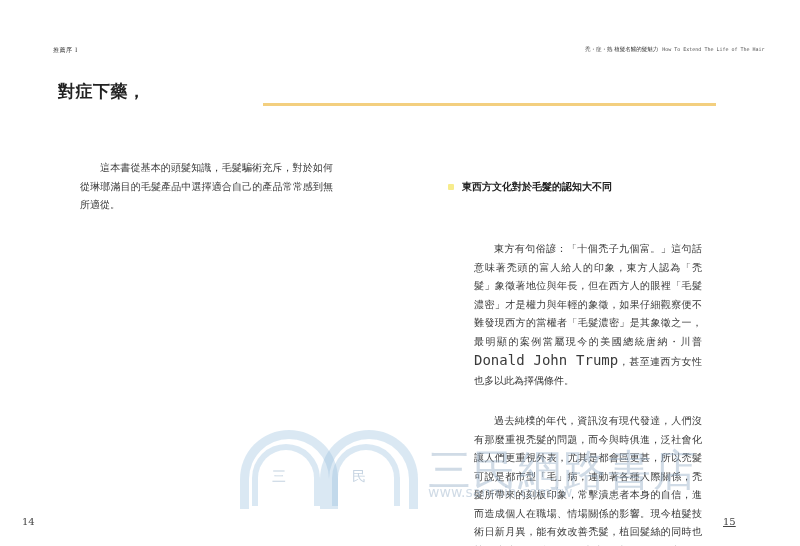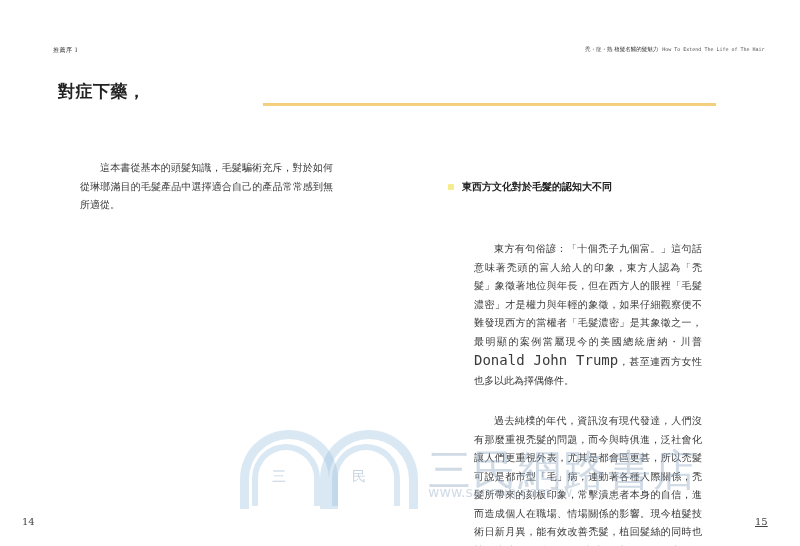--- a/index.html
+++ b/index.html
@@ -14,21 +14,21 @@
   .col { position:absolute; font-size:10px; line-height:18.5px; color:#3a3a3a; text-align:justify; }
   .col p { margin:0 0 18px 0; text-indent:2em; }
   .col-left { left:80px; top:159px; width:253px; }
   .section-head { position:absolute; left:448px; top:180px; font-size:10px; font-weight:bold; color:#222; display:flex; align-items:center; }
   .section-head .bullet { width:6px; height:6px; background:#f7ec8c; border-radius:1px; margin-right:8px; display:inline-block; }
   .col-right { left:474px; top:240px; width:228px; }
   .col-right p.gap { margin-top:22px; }
   .mono { font-family:"DejaVu Sans Mono","Liberation Mono",monospace; font-size:14px; }
   .page-num { position:absolute; top:516px; font-size:10px; color:#444; }
   .pn-left { left:22px; }
-  .pn-right { left:755px;text-decoration:underline; }
+  .pn-right { left:723px;text-decoration:underline; }
   .watermark { position:absolute; left:240px; top:420px; width:360px; height:100px; pointer-events:none; }
   .wm-arc { position:absolute; border:9px solid rgba(150,190,220,0.35); border-bottom:none; border-radius:80px 80px 0 0; }
   .wm-text { position:absolute; left:188px; top:22px; font-size:43px; color:rgba(150,175,200,0.45); letter-spacing:2px; white-space:nowrap; font-family:"DejaVu Sans","Liberation Sans",sans-serif; }
   .wm-url { position:absolute; left:188px; top:64px; font-size:14px; color:rgba(150,175,200,0.45); white-space:nowrap; font-family:"DejaVu Sans","Liberation Sans",sans-serif;text-align:right; }
   .wm-ch { position:absolute; top:48px; font-size:14px; color:rgba(150,175,200,0.55); }
 </style>
 </head>
 <body>
 
 <div class="spread">

